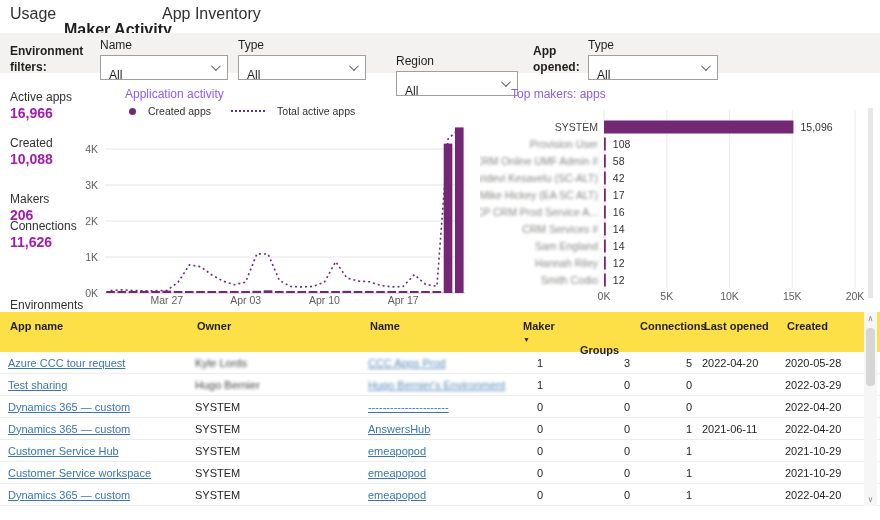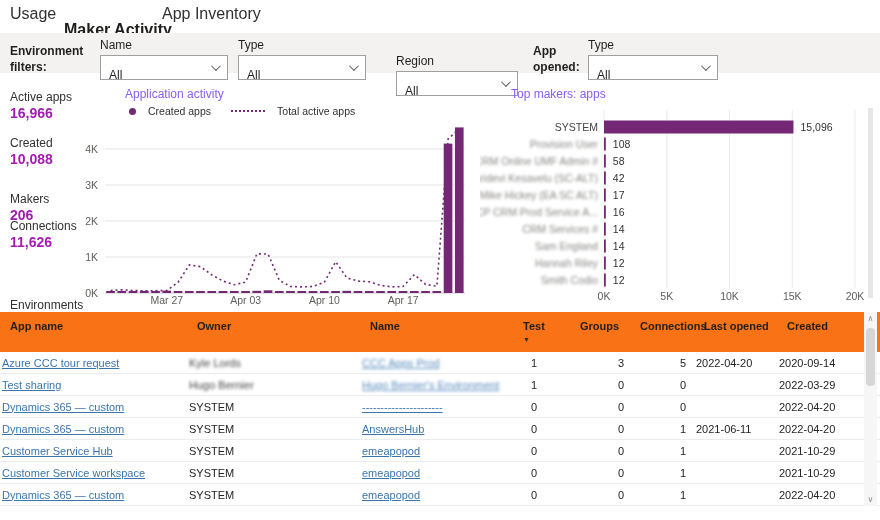--- a/index.html
+++ b/index.html
@@ -29,23 +29,23 @@
   .chart-title { position:absolute; font-size:12px; color:#8b5cf6;margin-left:28px; }
   .legend { position:absolute; left:97px; top:105px; font-size:10.5px; color:#323130; display:flex; align-items:center; gap:12px;padding-left:32px; }
   .ldot { width:7px; height:7px; border-radius:50%; background:#742774; display:inline-block; }
   .lline { width:34px; border-bottom:2px dotted #742774; display:inline-block; height:2px; margin-left:8px; }
   svg text { font-family:"Liberation Sans", sans-serif; }
   .redact { filter:blur(1.6px); fill:#8a8886; }
   .vscroll { position:absolute; background:#e6e6e6; }
 
   
   .tbl { position:absolute; left:0; top:312px; width:880px; }
-  .thead { display:grid; grid-template-columns:187px 173px 153px 30px 87px 62px 75px 95px; padding-left:10px; background:#f97316; height:40px; align-items:start; font-size:11px; font-weight:bold; color:#201f1e; }
+  .thead { display:grid; grid-template-columns:187px 173px 153px 30px 87px 62px 75px 95px; padding-left:10px; background:#fde047; height:40px; align-items:start; font-size:11px; font-weight:bold; color:#201f1e; }
   .thead > div { padding-top:8px; line-height:1.25; }
-  .trow { display:grid; grid-template-columns:187px 173px 153px 30px 87px 62px 75px 95px; padding-left:2px; height:22px; align-items:center; font-size:11px; color:#252423; border-bottom:1px solid #ececec; background:#fff; }
+  .trow { display:grid; grid-template-columns:187px 173px 153px 30px 87px 62px 75px 95px; padding-left:8px; height:22px; align-items:center; font-size:11px; color:#252423; border-bottom:1px solid #ececec; background:#fff; }
   .num { text-align:right; padding-right:8px; }
   .datecell { padding-left:2px; }
   .created { padding-left:10px; }
   a.lnk { color:#3a76ae; text-decoration:underline; cursor:pointer; }
   .blur { filter:blur(1.7px); opacity:.85; }
   .sorticon { font-size:7px; color:#323130; display:block; margin-top:2px; }
   .sbar { position:absolute; right:3px; top:312px; width:13px; height:194px; background:#f6f6f6; }
   .sbar .arr { position:absolute; left:0; width:13px; height:13px; font-size:8px; color:#8a8886; text-align:center; line-height:13px; cursor:pointer; }
   .sbar .thumb { position:absolute; left:2px; top:16px; width:9px; height:58px; background:#d6d6d6; border-radius:4px; cursor:pointer; }
 </style>
@@ -222,38 +222,38 @@
       <rect x="124" y="175.5" width="1.8" height="13" fill="#742774"></rect>
       <text x="132.8" y="185.5" font-size="10.5" fill="#333">12</text>
     </svg>
 
   <div class="tbl">
     <div class="thead">
       <div>App name</div>
       <div>Owner</div>
       <div>Name</div>
       <div>
-        <span>Test</span>
+        <span>Maker</span>
         <span class="sorticon">▼</span>
       </div>
-      <div style="padding-left:27px;">Groups</div>
+      <div style="padding-left:27px;margin-top:24px;">Groups</div>
       <div>Connections</div>
       <div style="padding-left:2px;">Last opened</div>
       <div style="padding-left:10px;">Created</div>
     </div>
     <div id="tbody">
         <div class="trow">
           <div><a class="lnk">Azure CCC tour request</a></div>
           <div class="blur">Kyle Lords</div>
           <div><a class="lnk blur">CCC Apps Prod</a></div>
           <div class="num">1</div>
           <div class="num">3</div>
           <div class="num">5</div>
           <div class="datecell">2022-04-20</div>
-          <div class="created">2020-09-14</div>
+          <div class="created">2020-05-28</div>
         </div>
         <div class="trow">
           <div><a class="lnk">Test sharing</a></div>
           <div class="blur">Hugo Bernier</div>
           <div><a class="lnk blur">Hugo Bernier's Environment</a></div>
           <div class="num">1</div>
           <div class="num">0</div>
           <div class="num">0</div>
           <div class="datecell"></div>
           <div class="created">2022-03-29</div>

